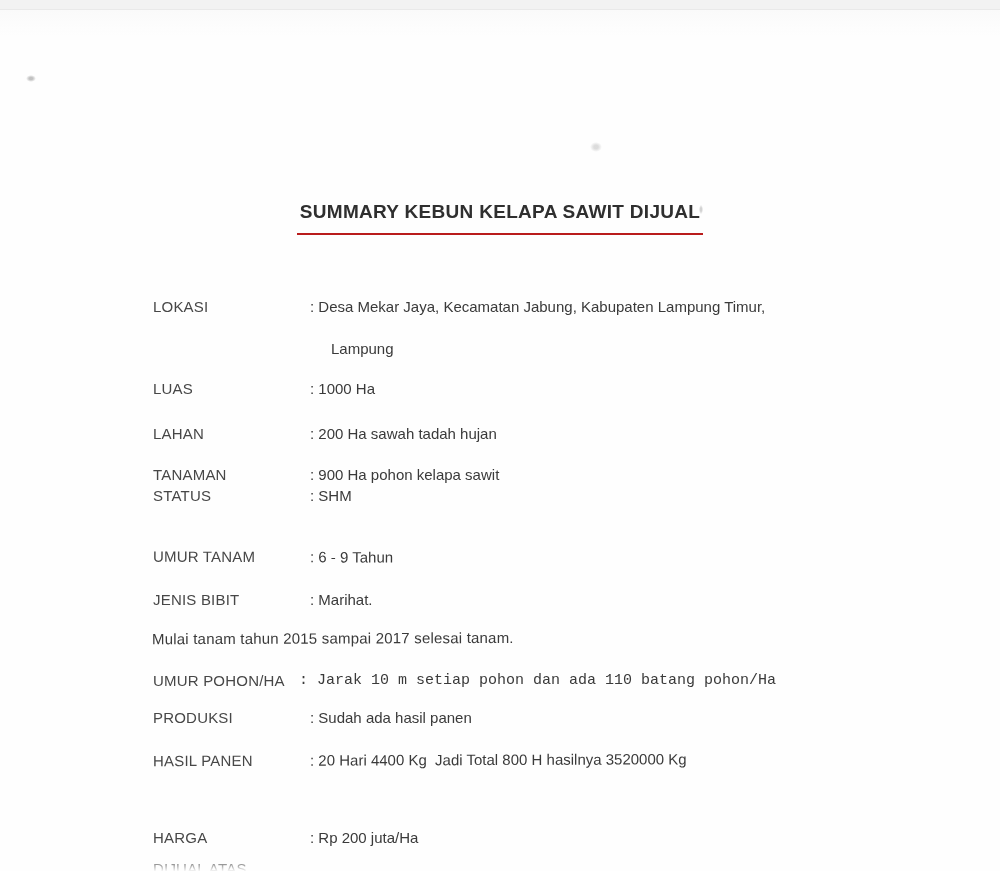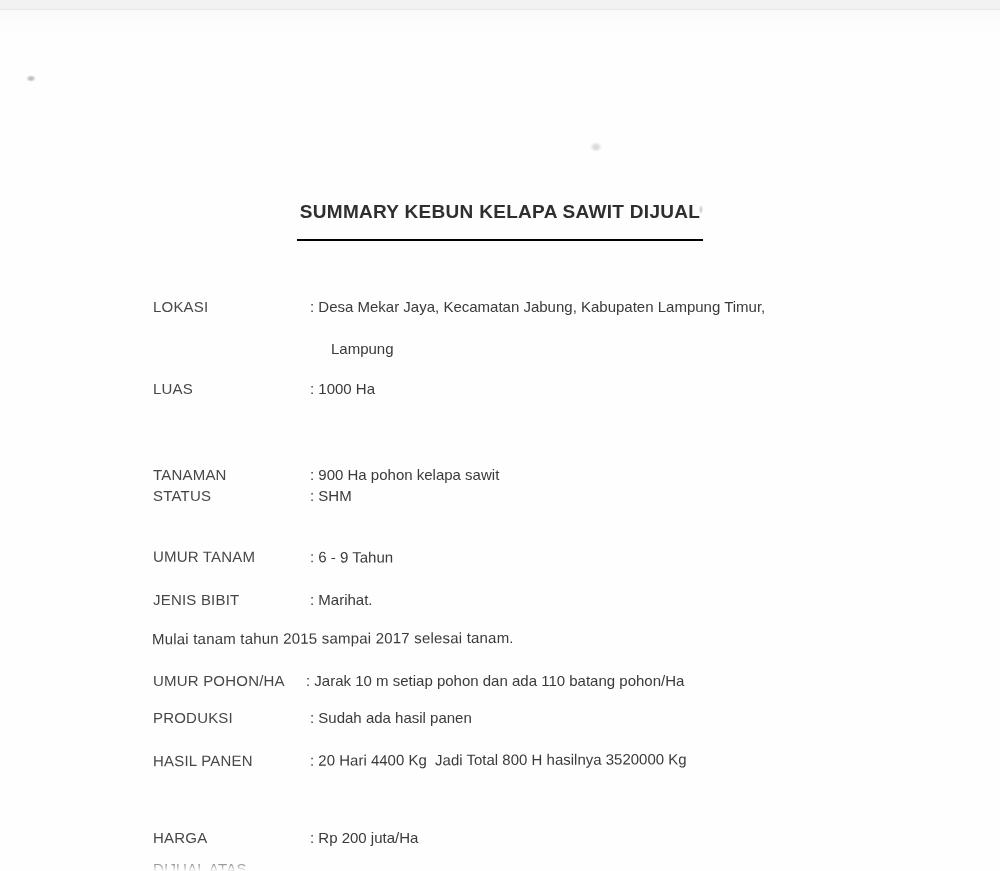--- a/index.html
+++ b/index.html
@@ -42,22 +42,22 @@
     left: 0; top: 201px;
     width: 100%;
     text-align: center;
   }
   .title-text {
     display: inline-block;
     font-size: 19px;
     font-weight: bold;
     color: #2f2f2f;
     letter-spacing: 0.3px;
-    border-bottom: 2px solid #000000;
-    padding: 0 3px 16px 3px;
+    border-bottom: 2px solid #b91c1c;
+    padding: 0 3px 10px 3px;
   }
   .row {
     position: absolute;
     left: 0;
     width: 100%;
     height: 20px;
     font-size: 15px;
     line-height: 19px;
   }
   .row .lbl {
@@ -67,21 +67,21 @@
     letter-spacing: 0.2px;
     white-space: pre;
   }
   .row .val {
     position: absolute;
     left: 310px;
     color: #3a3a3a;
     white-space: pre;
   }
   .row.cont .val  { left: 331px; }
-  .row.jarak .val { left: 306px; }
+  .row.jarak .val { left: 299px; font-family: Liberation Mono, monospace; }
   .row.full .lbl  { left: 152px; color: #3a3a3a; }
   .row.tilt-a { transform: rotate(-0.2deg); }
   .row.tilt-b { transform: rotate(0.2deg); }
   .row.partial .lbl { color: #4a4a4a; }
   .bottom-fade {
     position: absolute;
     left: 0; bottom: 0;
     width: 100%; height: 12px;
     background: linear-gradient(rgba(254,254,254,0), rgba(254,254,254,0.95));
   }
@@ -132,20 +132,24 @@
     <div class="row cont" style="top:339px">
       <span class="lbl"></span>
       <span class="val">Lampung</span>
     </div>
 
     <div class="row" style="top:379px">
       <span class="lbl">LUAS</span>
       <span class="val">: 1000 Ha</span>
     </div>
 
+    <div class="row" style="top:424px">
+      <span class="lbl">LAHAN</span>
+      <span class="val">: 200 Ha sawah tadah hujan</span>
+    </div>
 
     <div class="row" style="top:465px">
       <span class="lbl">TANAMAN</span>
       <span class="val">: 900 Ha pohon kelapa sawit</span>
     </div>
 
     <div class="row" style="top:486px">
       <span class="lbl">STATUS</span>
       <span class="val">: SHM</span>
     </div>

